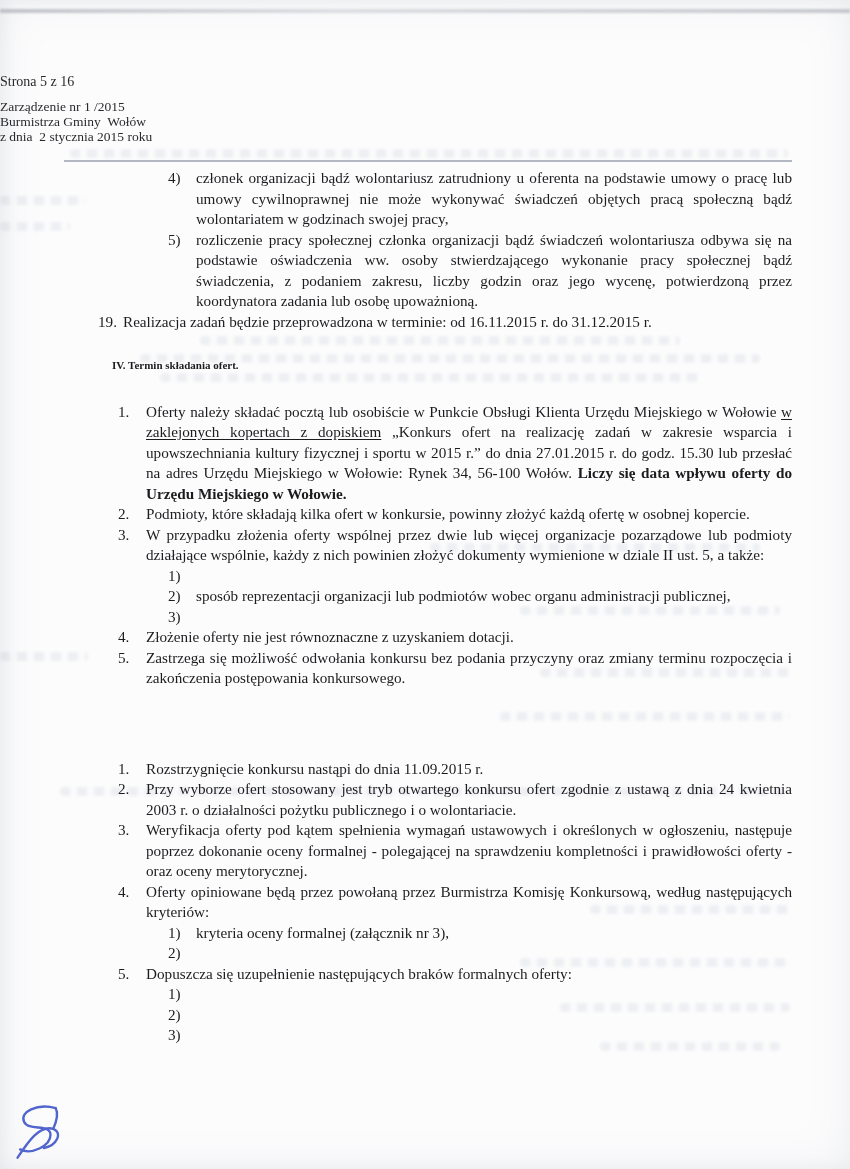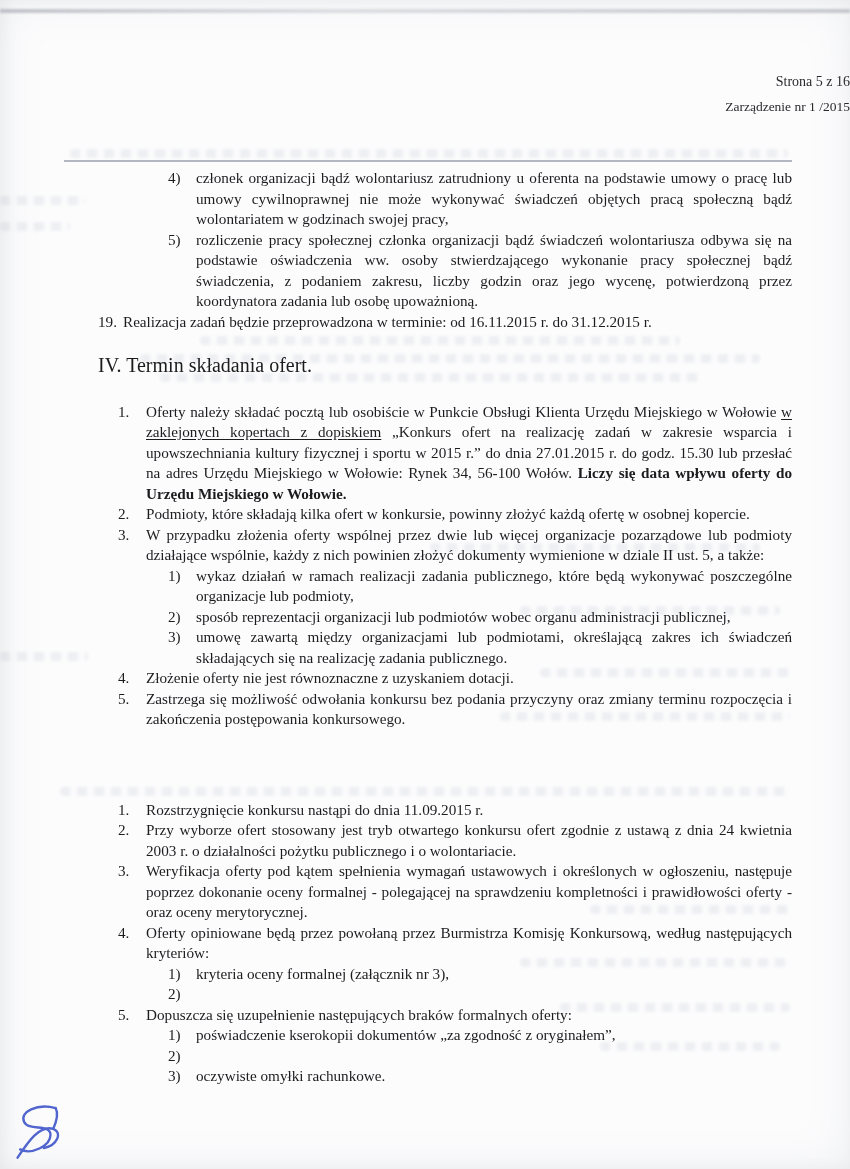--- a/index.html
+++ b/index.html
@@ -13,21 +13,21 @@
     overflow:hidden;
     box-shadow:inset 0 0 45px rgba(120,125,140,.10), inset 4px 0 14px rgba(120,125,140,.08);
   }
   .scan-top-edge{
     position:absolute;left:0;top:9px;width:100%;height:4px;
     background:linear-gradient(90deg, rgba(150,155,165,.55), rgba(170,175,185,.35) 40%, rgba(150,155,165,.5));
     filter:blur(1px);
   }
   .header{
     position:absolute;top:74px;left:0;width:100%;
-    text-align:right;
+    text-align:left;
   }
   .page-num{font-size:14px;margin-bottom:9px;white-space:pre-wrap;color:#2a2a2e;}
   .hline{font-size:13.5px;line-height:15px;white-space:pre-wrap;color:#2a2a2e;}
   .rule{
     position:absolute;left:64px;top:160px;width:728px;height:2px;
     background:rgba(90,100,120,.45);
     filter:blur(.4px);
   }
   .content{
     position:absolute;left:98px;top:168px;width:694px;
@@ -36,21 +36,21 @@
   .li{display:flex;}
   .li .num{flex:0 0 auto;white-space:nowrap;}
   .li .txt{flex:1 1 auto;text-align:justify;}
   
   .lvl-sub{padding-left:70px;}
   .lvl-sub .num{width:28px;}
   .lvl-main{padding-left:20px;}
   .lvl-main .num{width:28px;}
   .lvl-18 .num{width:25px;}
   .heading{
-    font-weight:normal;font-size:20px;
+    font-weight:bold;margin-left:14px;font-size:11px;
   }
   .gap-sm{height:18px;}
   .gap-md{height:23px;}
   .gap-lg{height:26px;}
   u.uline{text-decoration:underline;text-underline-offset:2px;}
   b.bseg{font-weight:bold;}
   
   .bleed{
     position:absolute;height:9px;border-radius:4px;
     background:repeating-linear-gradient(90deg,
@@ -85,20 +85,22 @@
   <div class="bleed" style="left:500px;top:712px;width:290px;"></div>
   <div class="bleed" style="left:60px;top:787px;width:730px;"></div>
   <div class="bleed" style="left:590px;top:905px;width:200px;"></div>
   <div class="bleed" style="left:520px;top:958px;width:270px;"></div>
   <div class="bleed" style="left:560px;top:1003px;width:230px;"></div>
   <div class="bleed" style="left:600px;top:1042px;width:180px;"></div>
 
   <div class="header">
     <div class="page-num">Strona 5 z 16</div>
     <div class="hline">Zarządzenie nr 1 /2015</div>
+    <div class="hline">Burmistrza Gminy  Wołów</div>
+    <div class="hline">z dnia  2 stycznia 2015 roku</div>
   </div>
 
   <div class="rule"></div>
 
   <div class="content">
 
     <div class="li lvl-sub">
       <span class="num">4)</span>
       <span class="txt">członek organizacji bądź wolontariusz zatrudniony u oferenta na podstawie umowy o pracę lub umowy cywilnoprawnej nie może wykonywać świadczeń objętych pracą społeczną bądź wolontariatem w godzinach swojej pracy,</span>
     </div>
@@ -124,29 +126,27 @@
     <div class="li lvl-main">
       <span class="num">2.</span>
       <span class="txt">Podmioty, które składają kilka ofert w konkursie, powinny złożyć każdą ofertę w osobnej kopercie.</span>
     </div>
     <div class="li lvl-main">
       <span class="num">3.</span>
       <span class="txt">W przypadku złożenia oferty wspólnej przez dwie lub więcej organizacje pozarządowe lub podmioty działające wspólnie, każdy z nich powinien złożyć dokumenty wymienione w dziale II ust. 5, a także:</span>
     </div>
     <div class="li lvl-sub">
       <span class="num">1)</span>
-      <span class="txt">wykaz działań w ramach realizacji zadania publicznego, które będą wykonywać poszczególne organizacje lub podmioty,</span>
     </div>
     <div class="li lvl-sub">
       <span class="num">2)</span>
       <span class="txt">sposób reprezentacji organizacji lub podmiotów wobec organu administracji publicznej,</span>
     </div>
     <div class="li lvl-sub">
       <span class="num">3)</span>
-      <span class="txt">umowę zawartą między organizacjami lub podmiotami, określającą zakres ich świadczeń składających się na realizację zadania publicznego.</span>
     </div>
     <div class="li lvl-main">
       <span class="num">4.</span>
       <span class="txt">Złożenie oferty nie jest równoznaczne z uzyskaniem dotacji.</span>
     </div>
     <div class="li lvl-main">
       <span class="num">5.</span>
       <span class="txt">Zastrzega się możliwość odwołania konkursu bez podania przyczyny oraz zmiany terminu rozpoczęcia i zakończenia postępowania konkursowego.</span>
     </div>
 
@@ -178,28 +178,26 @@
     </div>
     <div class="li lvl-sub">
       <span class="num">2)</span>
     </div>
     <div class="li lvl-main">
       <span class="num">5.</span>
       <span class="txt">Dopuszcza się uzupełnienie następujących braków formalnych oferty:</span>
     </div>
     <div class="li lvl-sub">
       <span class="num">1)</span>
-      <span class="txt">poświadczenie kserokopii dokumentów „za zgodność z oryginałem”,</span>
     </div>
     <div class="li lvl-sub">
       <span class="num">2)</span>
     </div>
     <div class="li lvl-sub">
       <span class="num">3)</span>
-      <span class="txt">oczywiste omyłki rachunkowe.</span>
     </div>
 
   </div>
 
   <svg class="signature" viewBox="0 0 60 54">
     <g fill="none" stroke="#3a50c8" stroke-width="2.1" stroke-linecap="round" opacity="0.88">
       <path d="M44 9 C28 3 12 9 15 18 C18 27 38 22 37 32 C36 42 18 48 9 42"></path>
       <path d="M6 49 C16 37 28 22 40 27 C48 31 42 42 30 43"></path>
       <path d="M40 27 C44 20 46 14 44 9"></path>
     </g>

